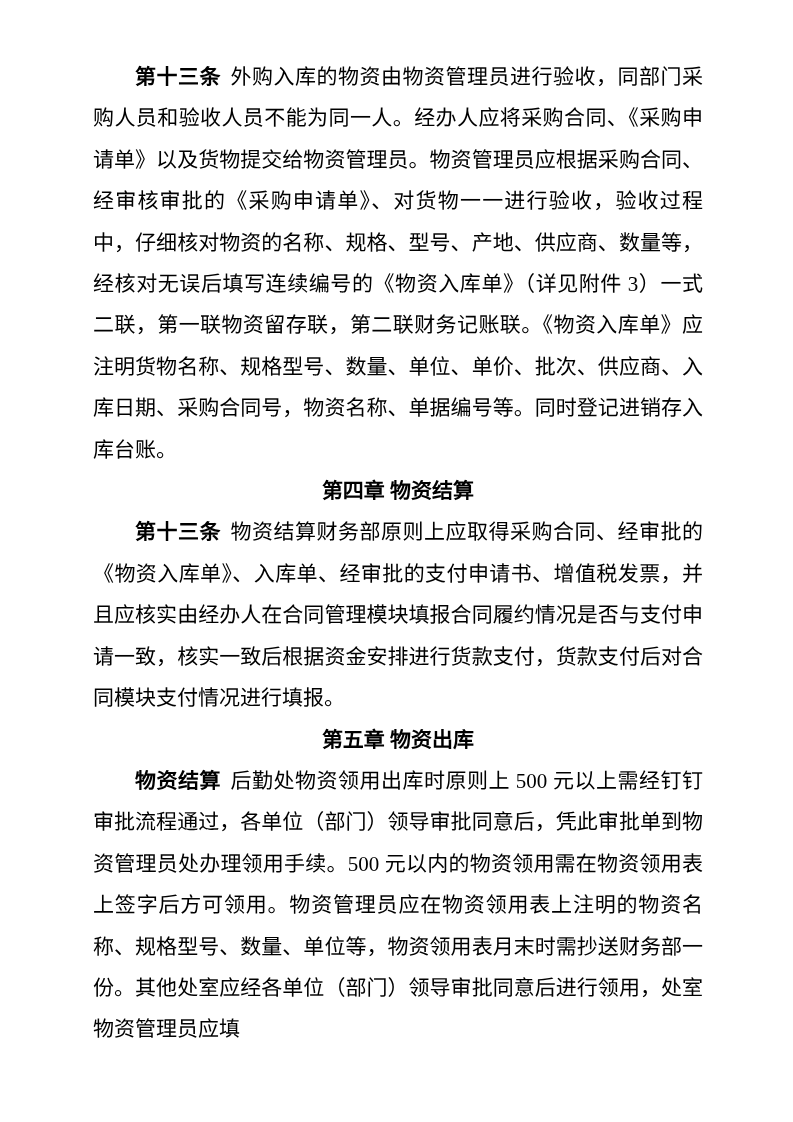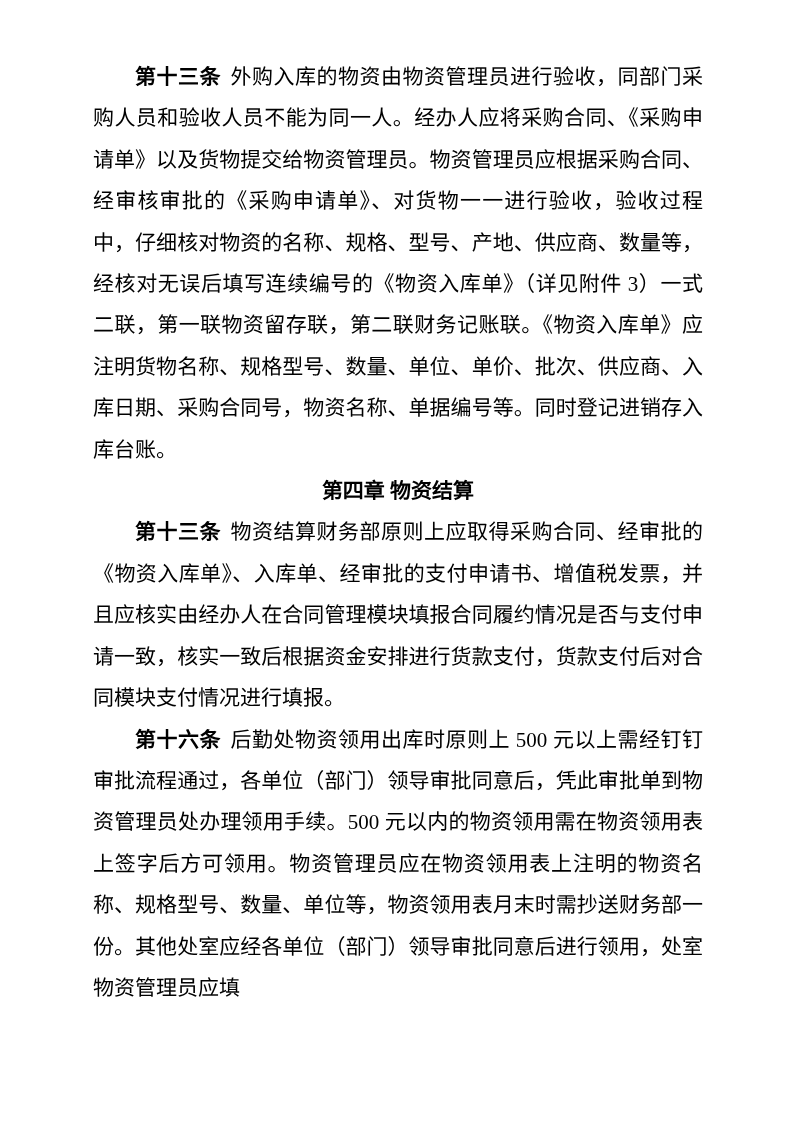--- a/index.html
+++ b/index.html
@@ -49,18 +49,19 @@
 
 <div class="page">
   <div class="doc">
 
     <p class="para"><b class="lead">第十三条</b><span>外购入库的物资由物资管理员进行验收，同部门采购人员和验收人员不能为同一人。经办人应将采购合同、《采购申请单》以及货物提交给物资管理员。物资管理员应根据采购合同、经审核审批的《采购申请单》、对货物一一进行验收，验收过程中，仔细核对物资的名称、规格、型号、产地、供应商、数量等，经核对无误后填写连续编号的《物资入库单》（详见附件 3）一式二联，第一联物资留存联，第二联财务记账联。《物资入库单》应注明货物名称、规格型号、数量、单位、单价、批次、供应商、入库日期、采购合同号，物资名称、单据编号等。同时登记进销存入库台账。</span></p>
 
     <h2 class="chapter">第四章 物资结算</h2>
 
     <p class="para"><b class="lead">第十三条</b><span>物资结算财务部原则上应取得采购合同、经审批的《物资入库单》、入库单、经审批的支付申请书、增值税发票，并且应核实由经办人在合同管理模块填报合同履约情况是否与支付申请一致，核实一致后根据资金安排进行货款支付，货款支付后对合同模块支付情况进行填报。</span></p>
 
+    <h2 class="chapter">第五章 物资出库</h2>
 
 
-    <p class="para"><b class="lead">第十六条</b><span>后勤处物资领用出库时原则上 500 元以上需经钉钉审批流程通过，各单位（部门）领导审批同意后，凭此审批单到物资管理员处办理领用手续。500 元以内的物资领用需在物资领用表上签字后方可领用。物资管理员应在物资领用表上注明的物资名称、规格型号、数量、单位等，物资领用表月末时需抄送财务部一份。其他处室应经各单位（部门）领导审批同意后进行领用，处室物资管理员应填</span></p>
+    <p class="para"><b class="lead">物资结算</b><span>后勤处物资领用出库时原则上 500 元以上需经钉钉审批流程通过，各单位（部门）领导审批同意后，凭此审批单到物资管理员处办理领用手续。500 元以内的物资领用需在物资领用表上签字后方可领用。物资管理员应在物资领用表上注明的物资名称、规格型号、数量、单位等，物资领用表月末时需抄送财务部一份。其他处室应经各单位（部门）领导审批同意后进行领用，处室物资管理员应填</span></p>
 
   </div>
 </div>
 
 </body></html>

